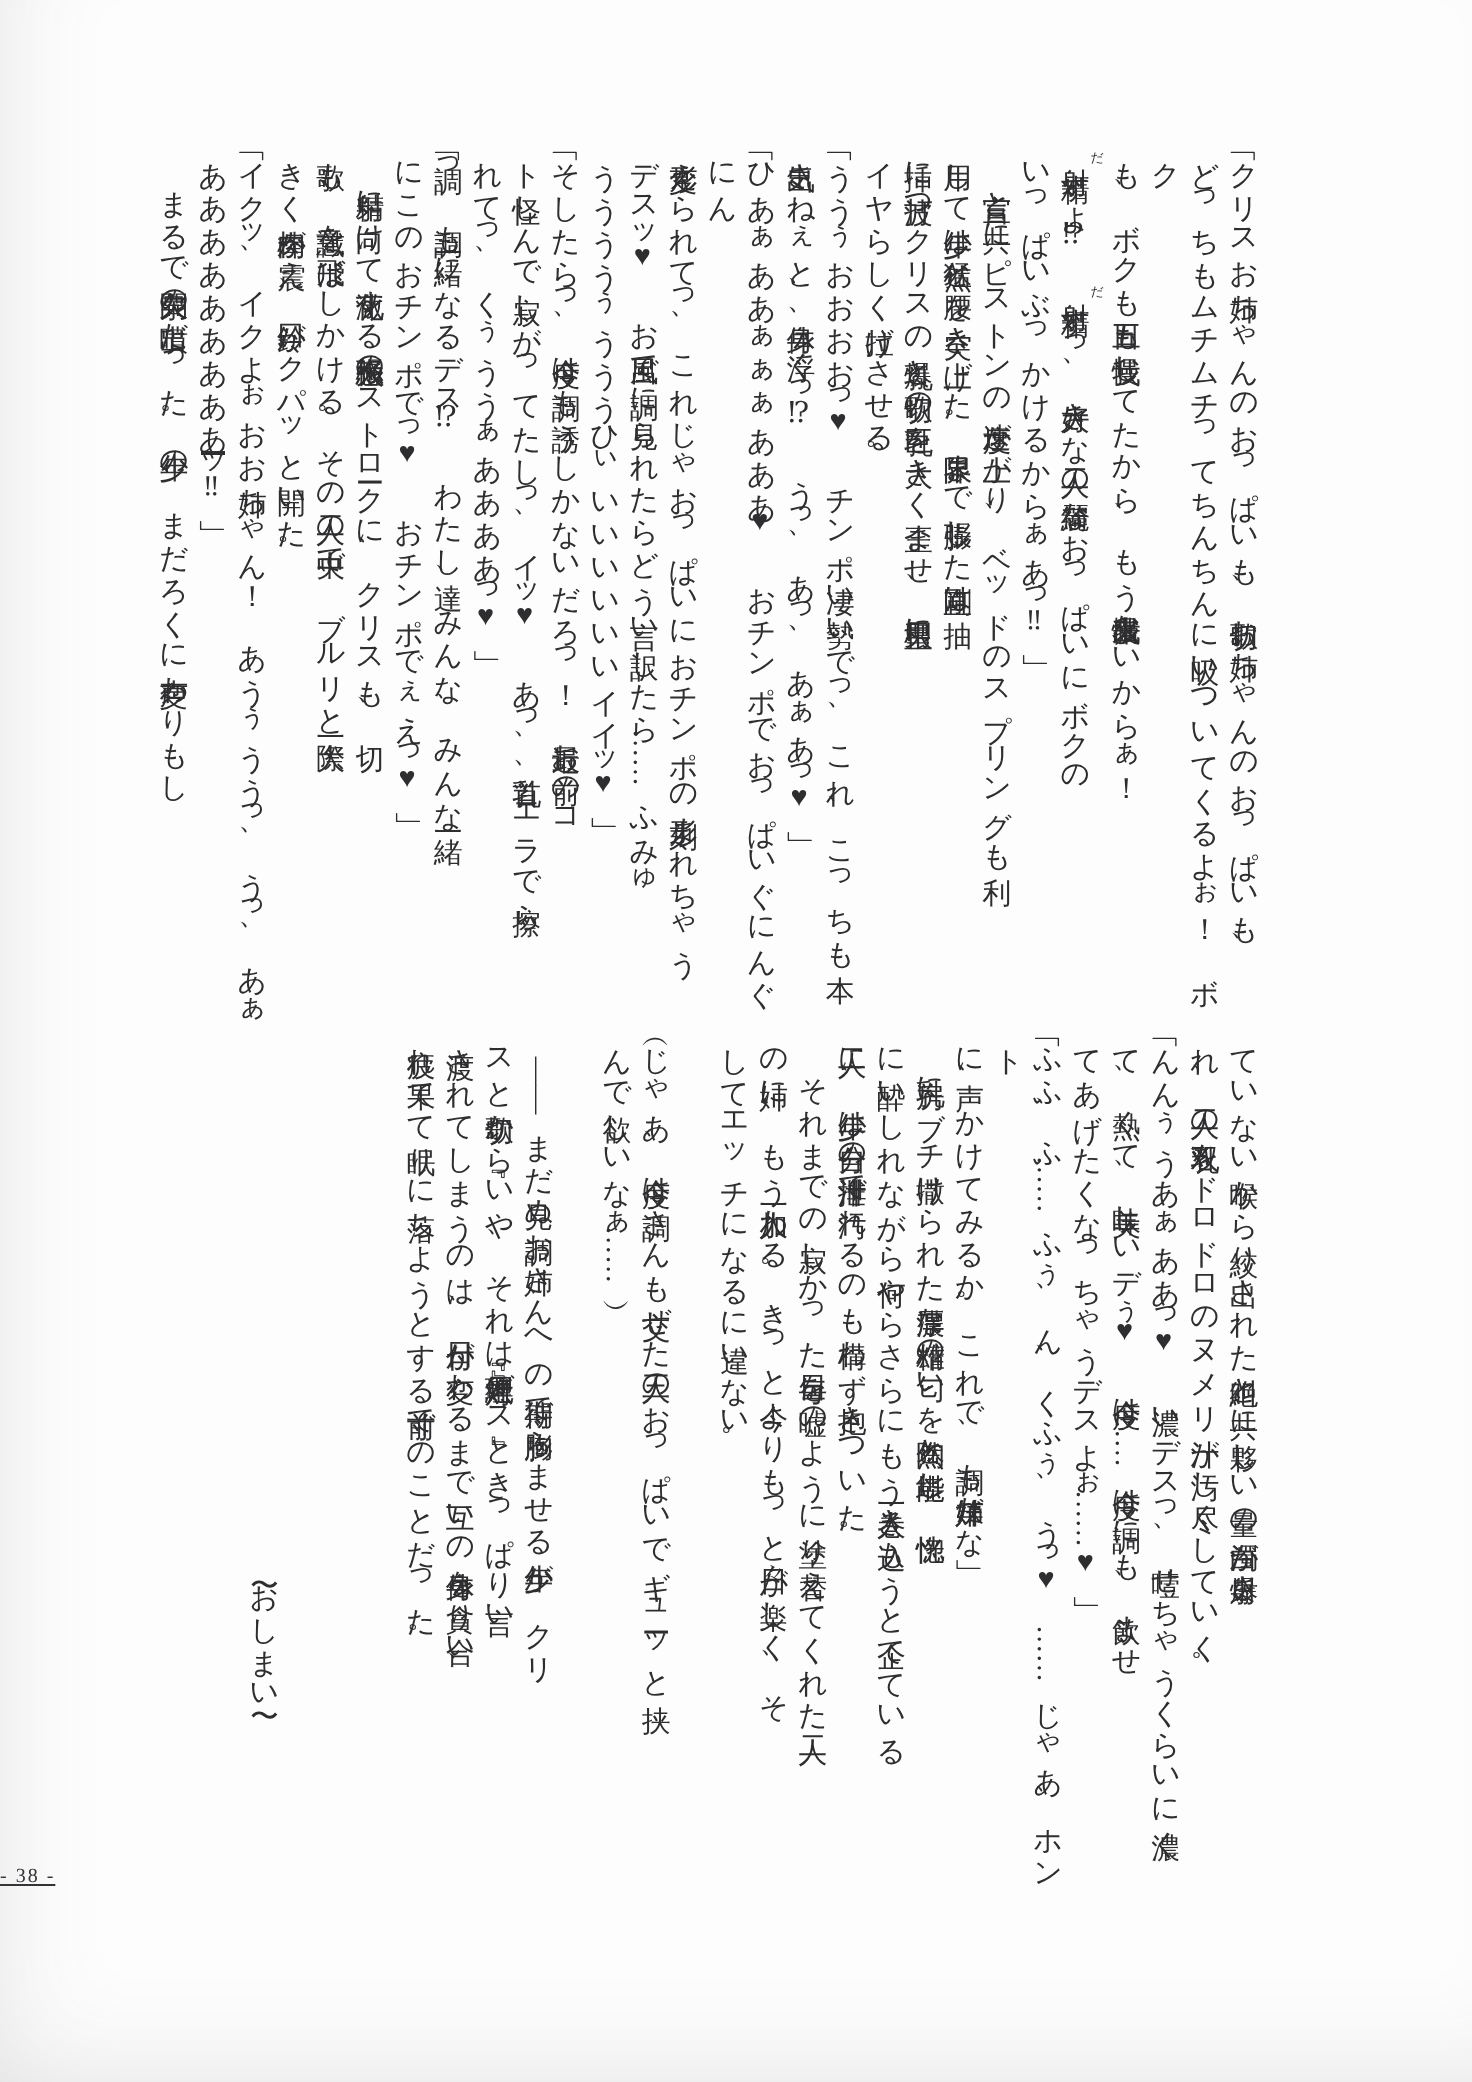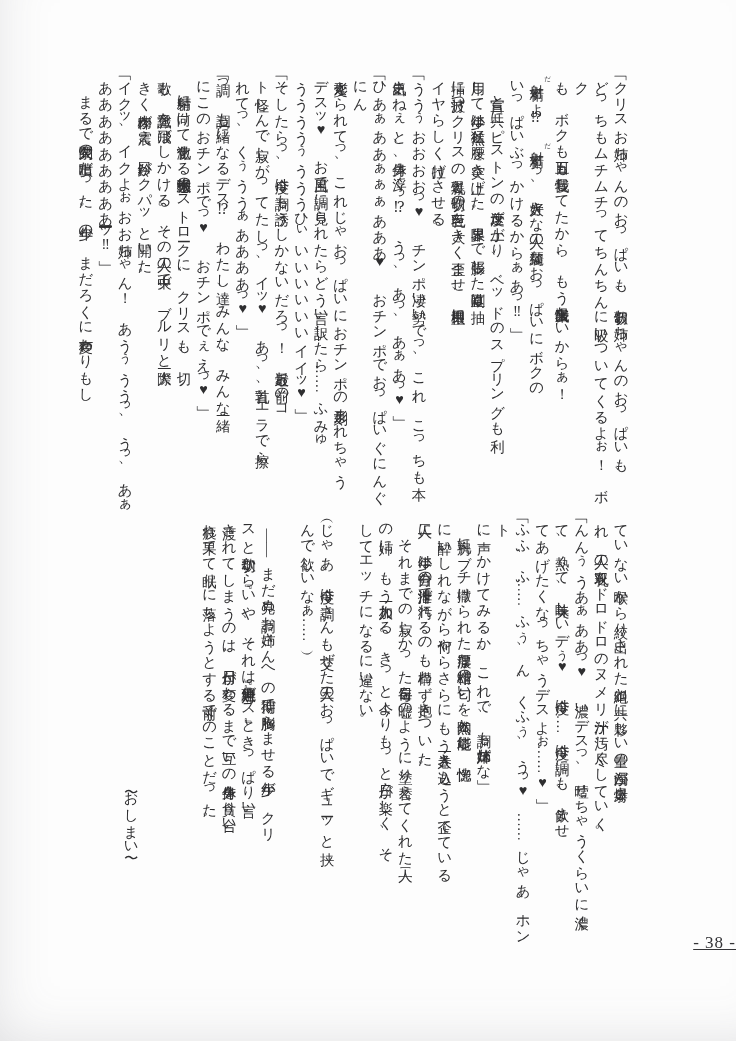--- a/index.html
+++ b/index.html
@@ -46,22 +46,22 @@
     letter-spacing: 0;
   }
   .ending-line {
     text-indent: 268px;
   }
   .page-number {
     position: absolute;
     top: 933px;
     left: 0;
     right: 0;
-    text-align: right;
-    font-size: 17px;
+    text-align: left;
+    font-size: 10px;
     color: #333336;
     letter-spacing: 1px;
     text-decoration: underline;
   }
 </style>
 </head>
 <body>
 
 <div class="page">
 

